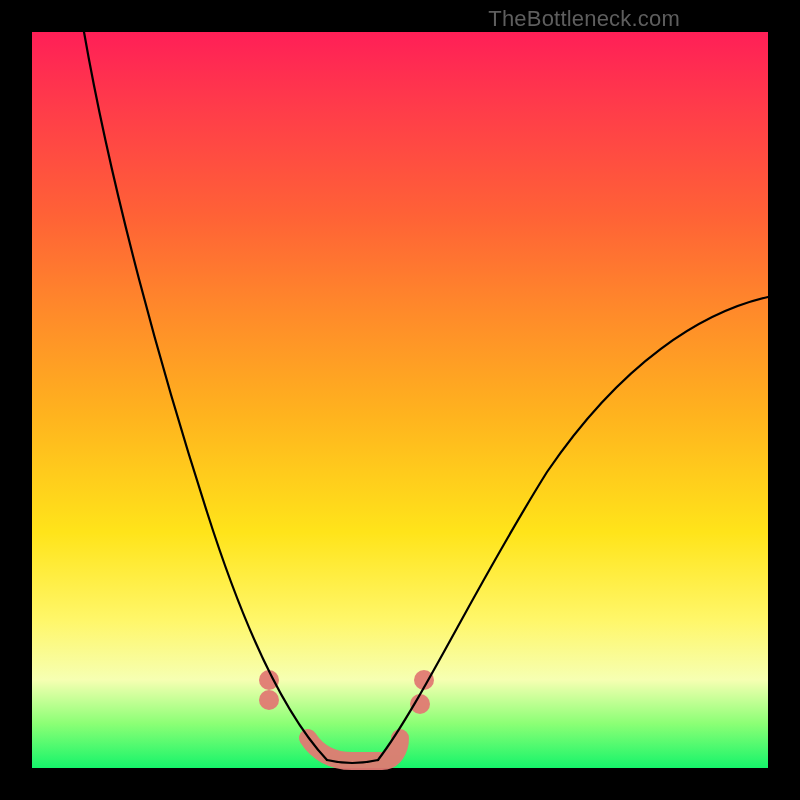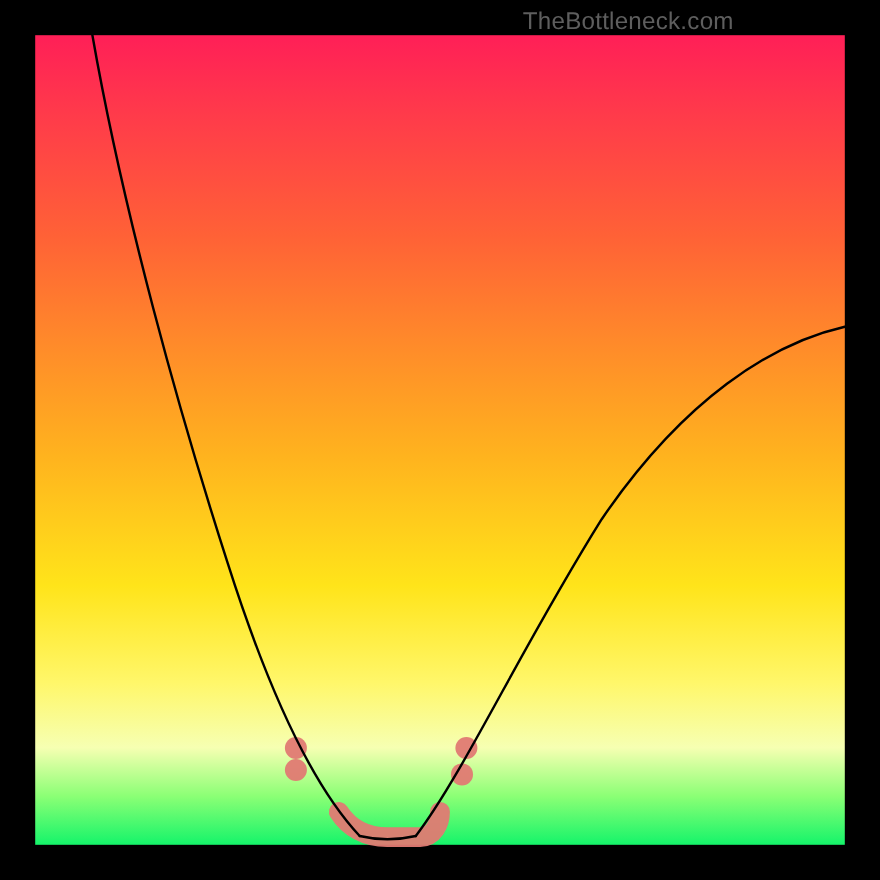--- a/index.html
+++ b/index.html
@@ -9,20 +9,21 @@
     height: 800px;
     background: #000;
     overflow: hidden;
     font-family: Arial, Helvetica, sans-serif;
   }
   .frame {
     position: relative;
     width: 681px;
     height: 800px;
     background: #000;
+    padding-left: 13px;
   }
   .plot {
     position: absolute;
     left: 32px;
     top: 32px;
     width: 736px;
     height: 736px;
     
     background: linear-gradient(
       to bottom,

